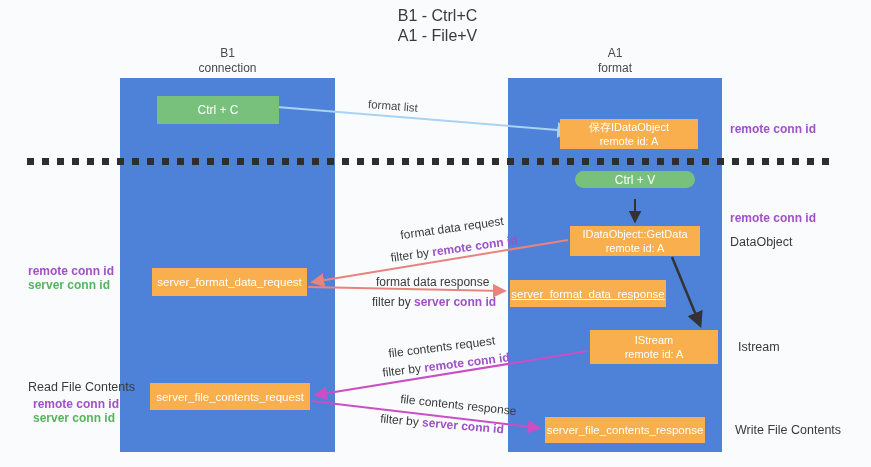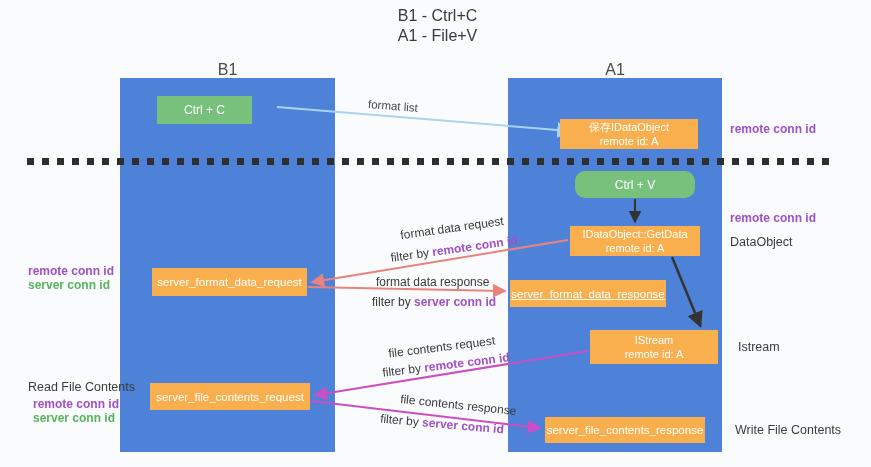--- a/index.html
+++ b/index.html
@@ -7,21 +7,21 @@
     position:relative;width:871px;height:467px;overflow:hidden;
     background:#fafbfc;
     font-family:"Liberation Sans", sans-serif;
   }
   .title{
     position:absolute;left:2px;top:6px;width:871px;text-align:center;
     font-size:16px;line-height:20px;color:#3a3a3a;
   }
   .col-header{
     position:absolute;top:46px;text-align:center;
-    font-size:16px;line-height:15px;color:#4a4a4a;margin-top:16px;
+    font-size:12px;line-height:15px;color:#4a4a4a;
   }
   .col-header.left{left:120px;width:215px;}
   .col-header.right{left:508px;width:214px;}
   .lifeline{
     position:absolute;top:78px;height:374px;background:#4d82d8;
   }
   .lifeline.left{left:120px;width:215px;}
   .lifeline.right{left:508px;width:214px;}
   .dashed-sep{
     position:absolute;left:27px;top:158px;width:803px;height:7px;
@@ -83,30 +83,30 @@
     </defs>
     <line x1="277" y1="107" x2="570" y2="131" stroke="#a9d3f2" stroke-width="2" marker-end="url(#m-blue)"></line>
     <line x1="635" y1="199" x2="635" y2="221" stroke="#333333" stroke-width="2" marker-end="url(#m-black)"></line>
     <line x1="672" y1="257" x2="700" y2="325" stroke="#333333" stroke-width="2.5" marker-end="url(#m-black)"></line>
     <line x1="568" y1="240" x2="313" y2="282" stroke="#e8837d" stroke-width="2" marker-end="url(#m-salmon)"></line>
     <line x1="308" y1="287" x2="504" y2="291" stroke="#e8837d" stroke-width="2" marker-end="url(#m-salmon)"></line>
     <line x1="588" y1="351" x2="316" y2="395" stroke="#cc4ec4" stroke-width="2" marker-end="url(#m-magenta)"></line>
     <line x1="311" y1="401" x2="539" y2="428" stroke="#cc4ec4" stroke-width="2" marker-end="url(#m-magenta)"></line>
   </svg>
 
-  <div class="node green" style="left:157px;top:96px;width:95px;height:28px;">
+  <div class="node green" style="left:157px;top:96px;width:122px;height:28px;">
     <span>Ctrl + C</span>
   </div>
 
   <div class="node orange" style="left:560px;top:119px;width:138px;height:30px;">
     <span class="l1">保存IDataObject</span>
     <span class="l2">remote id: A</span>
   </div>
 
-  <div class="node green" style="left:575px;top:171px;width:120px;height:27px;border-radius:10px;">
+  <div class="node green" style="left:575px;top:171px;width:120px;height:17px;border-radius:10px;">
     <span>Ctrl + V</span>
   </div>
 
   <div class="node orange" style="left:570px;top:226px;width:130px;height:30px;">
     <span class="l1">IDataObject::GetData</span>
     <span class="l2">remote id: A</span>
   </div>
 
   <div class="node orange" style="left:152px;top:268px;width:155px;height:28px;font-size:11.5px;">
     <span>server_format_data_request</span>

